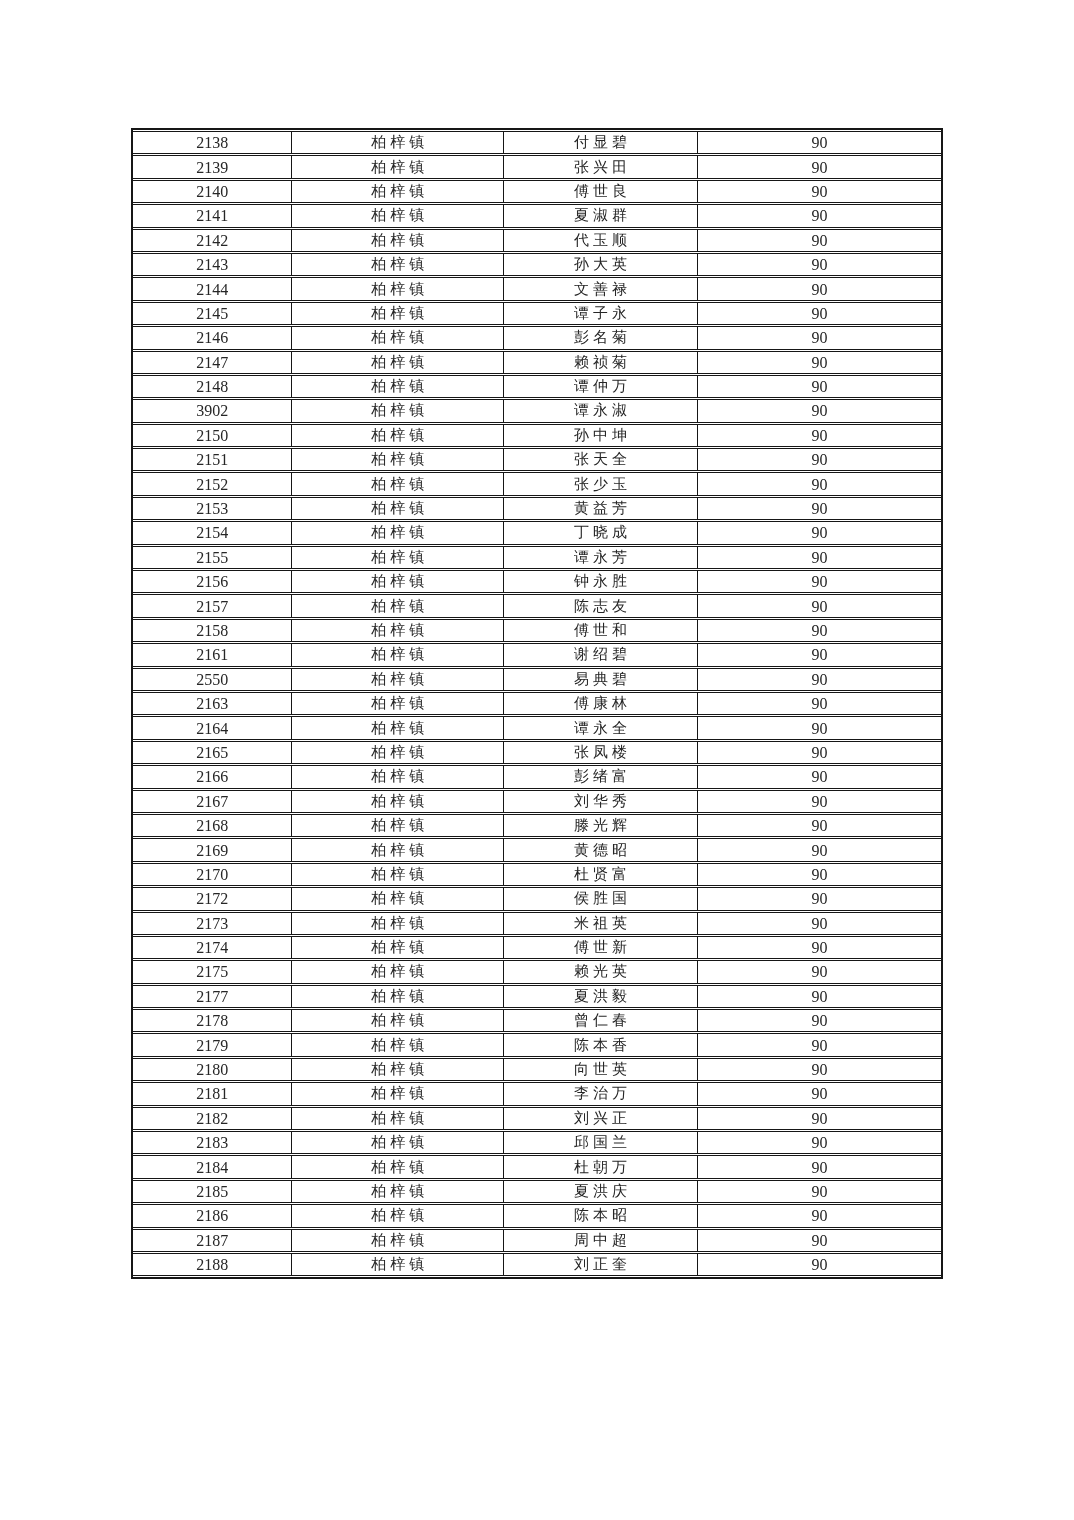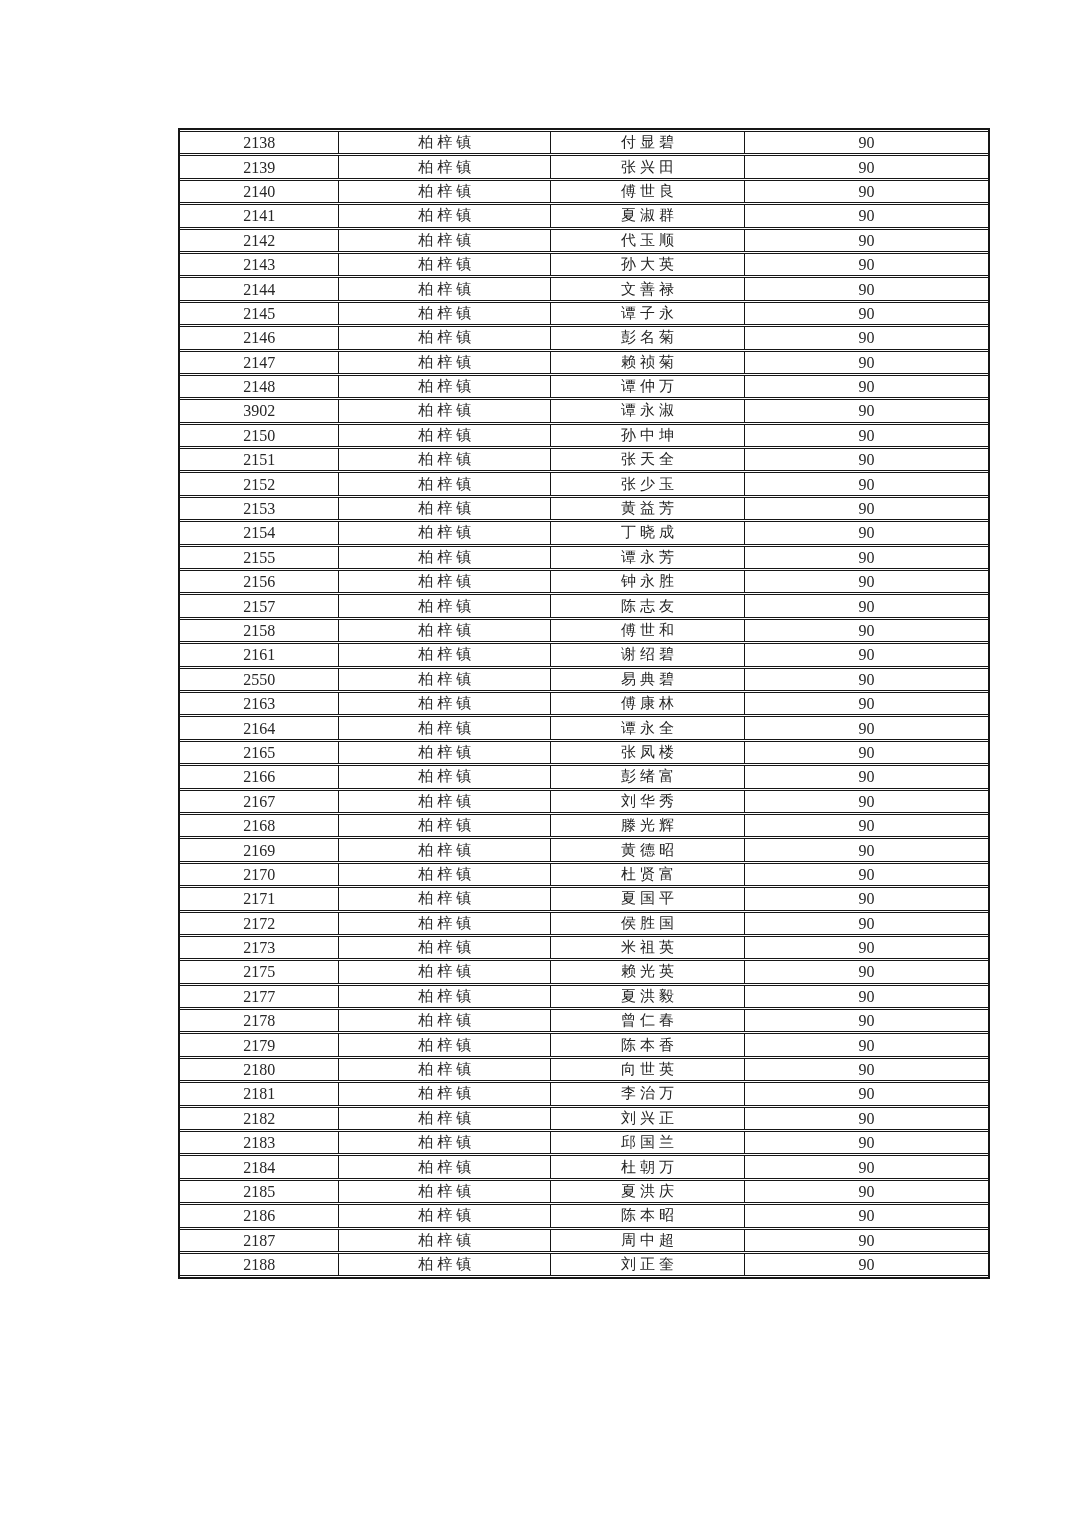--- a/index.html
+++ b/index.html
@@ -17,21 +17,20 @@
   }
   table.records {
     position: absolute;
     left: 131px;
     top: 128px;
     width: 812px;
     table-layout: fixed;
     border-collapse: separate;
     border-spacing: 0 1px;
     border: 2px solid #161616;
-    margin-left: 47px;
   }
   table.records td {
     padding: 0;
     height: 21.4px;
     text-align: center;
     vertical-align: middle;
     border-top: 1px solid #161616;
     border-bottom: 1px solid #161616;
     color: #262626;
     font-size: 16px;
@@ -240,35 +239,35 @@
           <td class="cjk">黄德昭</td>
           <td>90</td>
         </tr>
         <tr>
           <td>2170</td>
           <td class="cjk">柏梓镇</td>
           <td class="cjk">杜贤富</td>
           <td>90</td>
         </tr>
         <tr>
-          <td>2171</td>
-          <td class="cjk">柏梓镇</td>
-          <td class="cjk">夏国平</td>
-          <td>90</td>
-        </tr>
-        <tr>
           <td>2172</td>
           <td class="cjk">柏梓镇</td>
           <td class="cjk">侯胜国</td>
           <td>90</td>
         </tr>
         <tr>
           <td>2173</td>
           <td class="cjk">柏梓镇</td>
           <td class="cjk">米祖英</td>
+          <td>90</td>
+        </tr>
+        <tr>
+          <td>2174</td>
+          <td class="cjk">柏梓镇</td>
+          <td class="cjk">傅世新</td>
           <td>90</td>
         </tr>
         <tr>
           <td>2175</td>
           <td class="cjk">柏梓镇</td>
           <td class="cjk">赖光英</td>
           <td>90</td>
         </tr>
         <tr>
           <td>2177</td>

